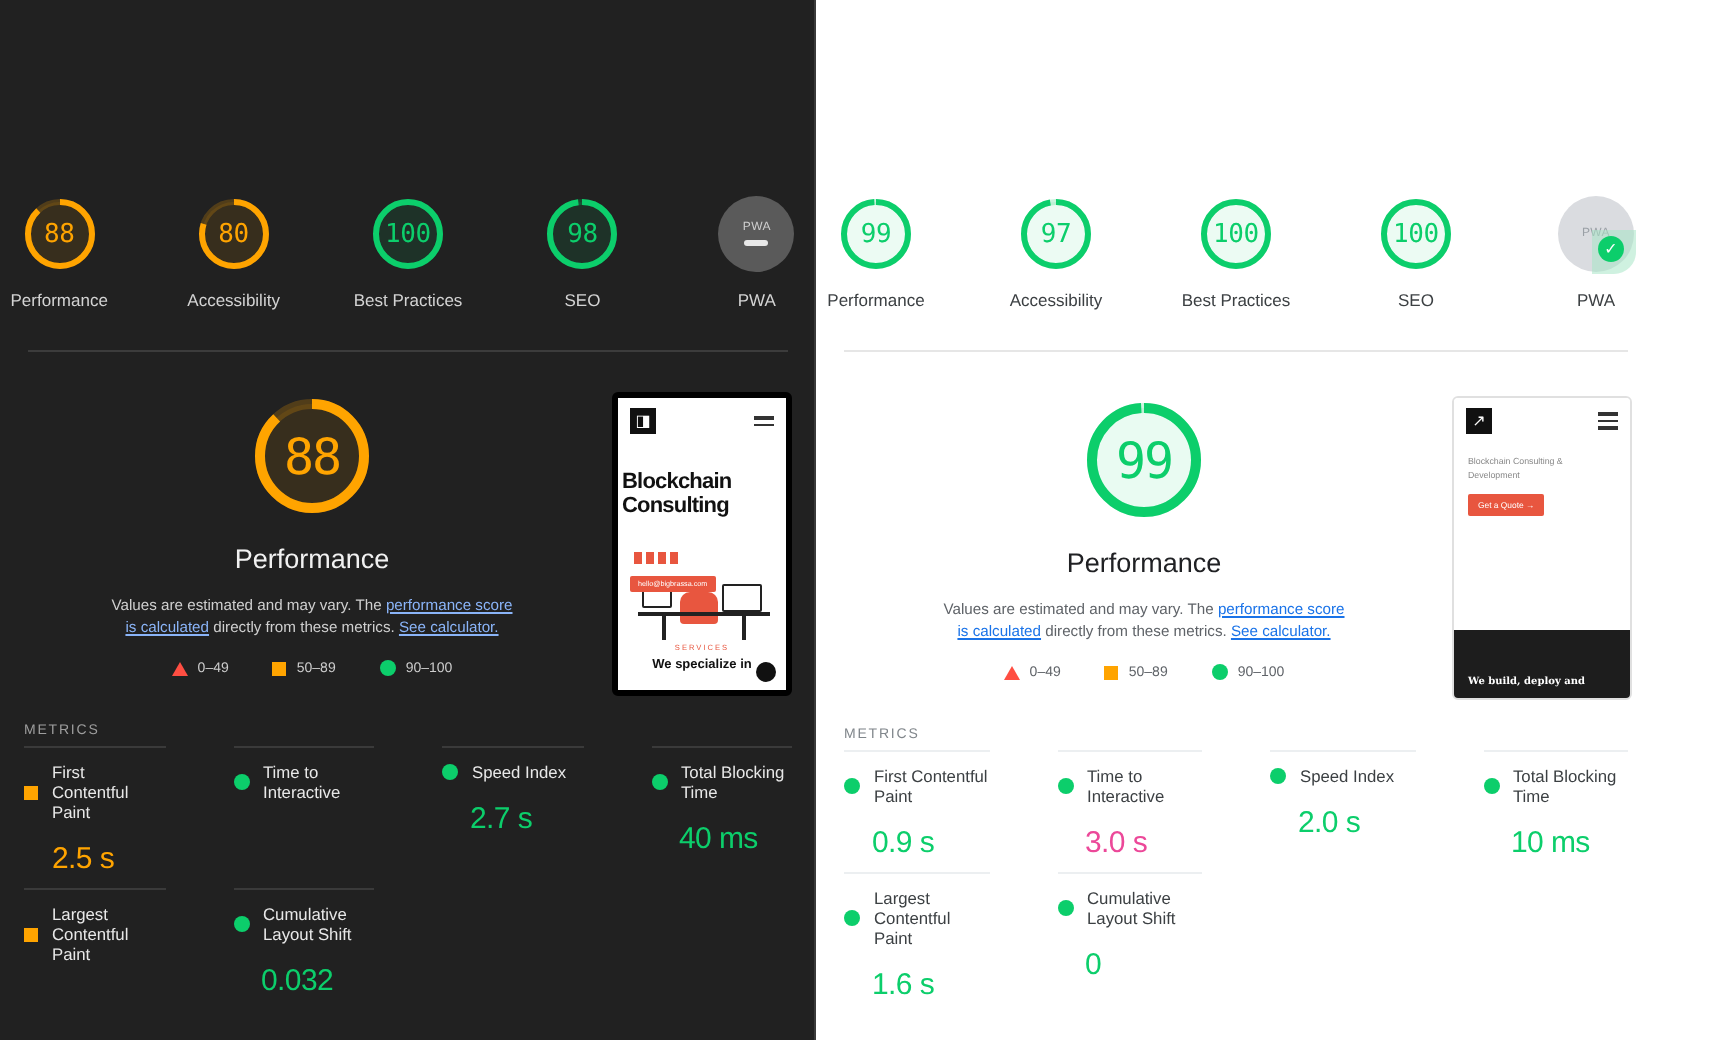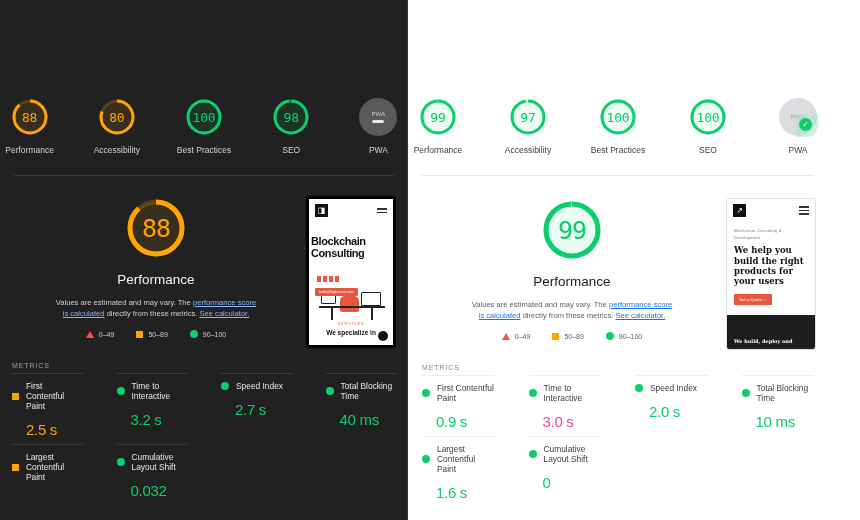--- a/index.html
+++ b/index.html
@@ -279,21 +279,20 @@
             <span class="m-sq" style="background:#ffa400"></span>
             <span class="metric-name">First Contentful Paint</span>
           </div>
           <div class="metric-val" style="color:#ffa400">2.5 s</div>
         </div>
         <div class="metric">
           <div class="metric-top">
             <span class="m-ci" style="background:#0cce6b"></span>
             <span class="metric-name">Time to Interactive</span>
           </div>
-          <div class="metric-val" style="color:#0cce6b">3.2 s</div>
         </div>
         <div class="metric">
           <div class="metric-top">
             <span class="m-ci" style="background:#0cce6b"></span>
             <span class="metric-name">Speed Index</span>
           </div>
           <div class="metric-val" style="color:#0cce6b">2.7 s</div>
         </div>
         <div class="metric">
           <div class="metric-top">
@@ -407,21 +406,20 @@
       <div class="ph-inner">
         <div class="ph-bar">
           <div class="ph-logo">↗</div>
           <div class="ph-menu">
               <i></i>
               <i></i>
               <i></i>
             </div>
         </div>
         <div class="ph-eyebrow">Blockchain Consulting &amp; Development</div>
-        <div class="ph-h1" style="font-size:8.5px">We help you build the right products for your users</div>
         <div class="ph-cta">Get a Quote →</div>
         <div class="ph-dark-strip">We build, deploy and</div>
       </div>
     </div>
   </div>
 
   <div class="metrics-wrap">
     <div class="metrics-head">METRICS</div>
     <div class="metrics-grid">
         <div class="metric">

